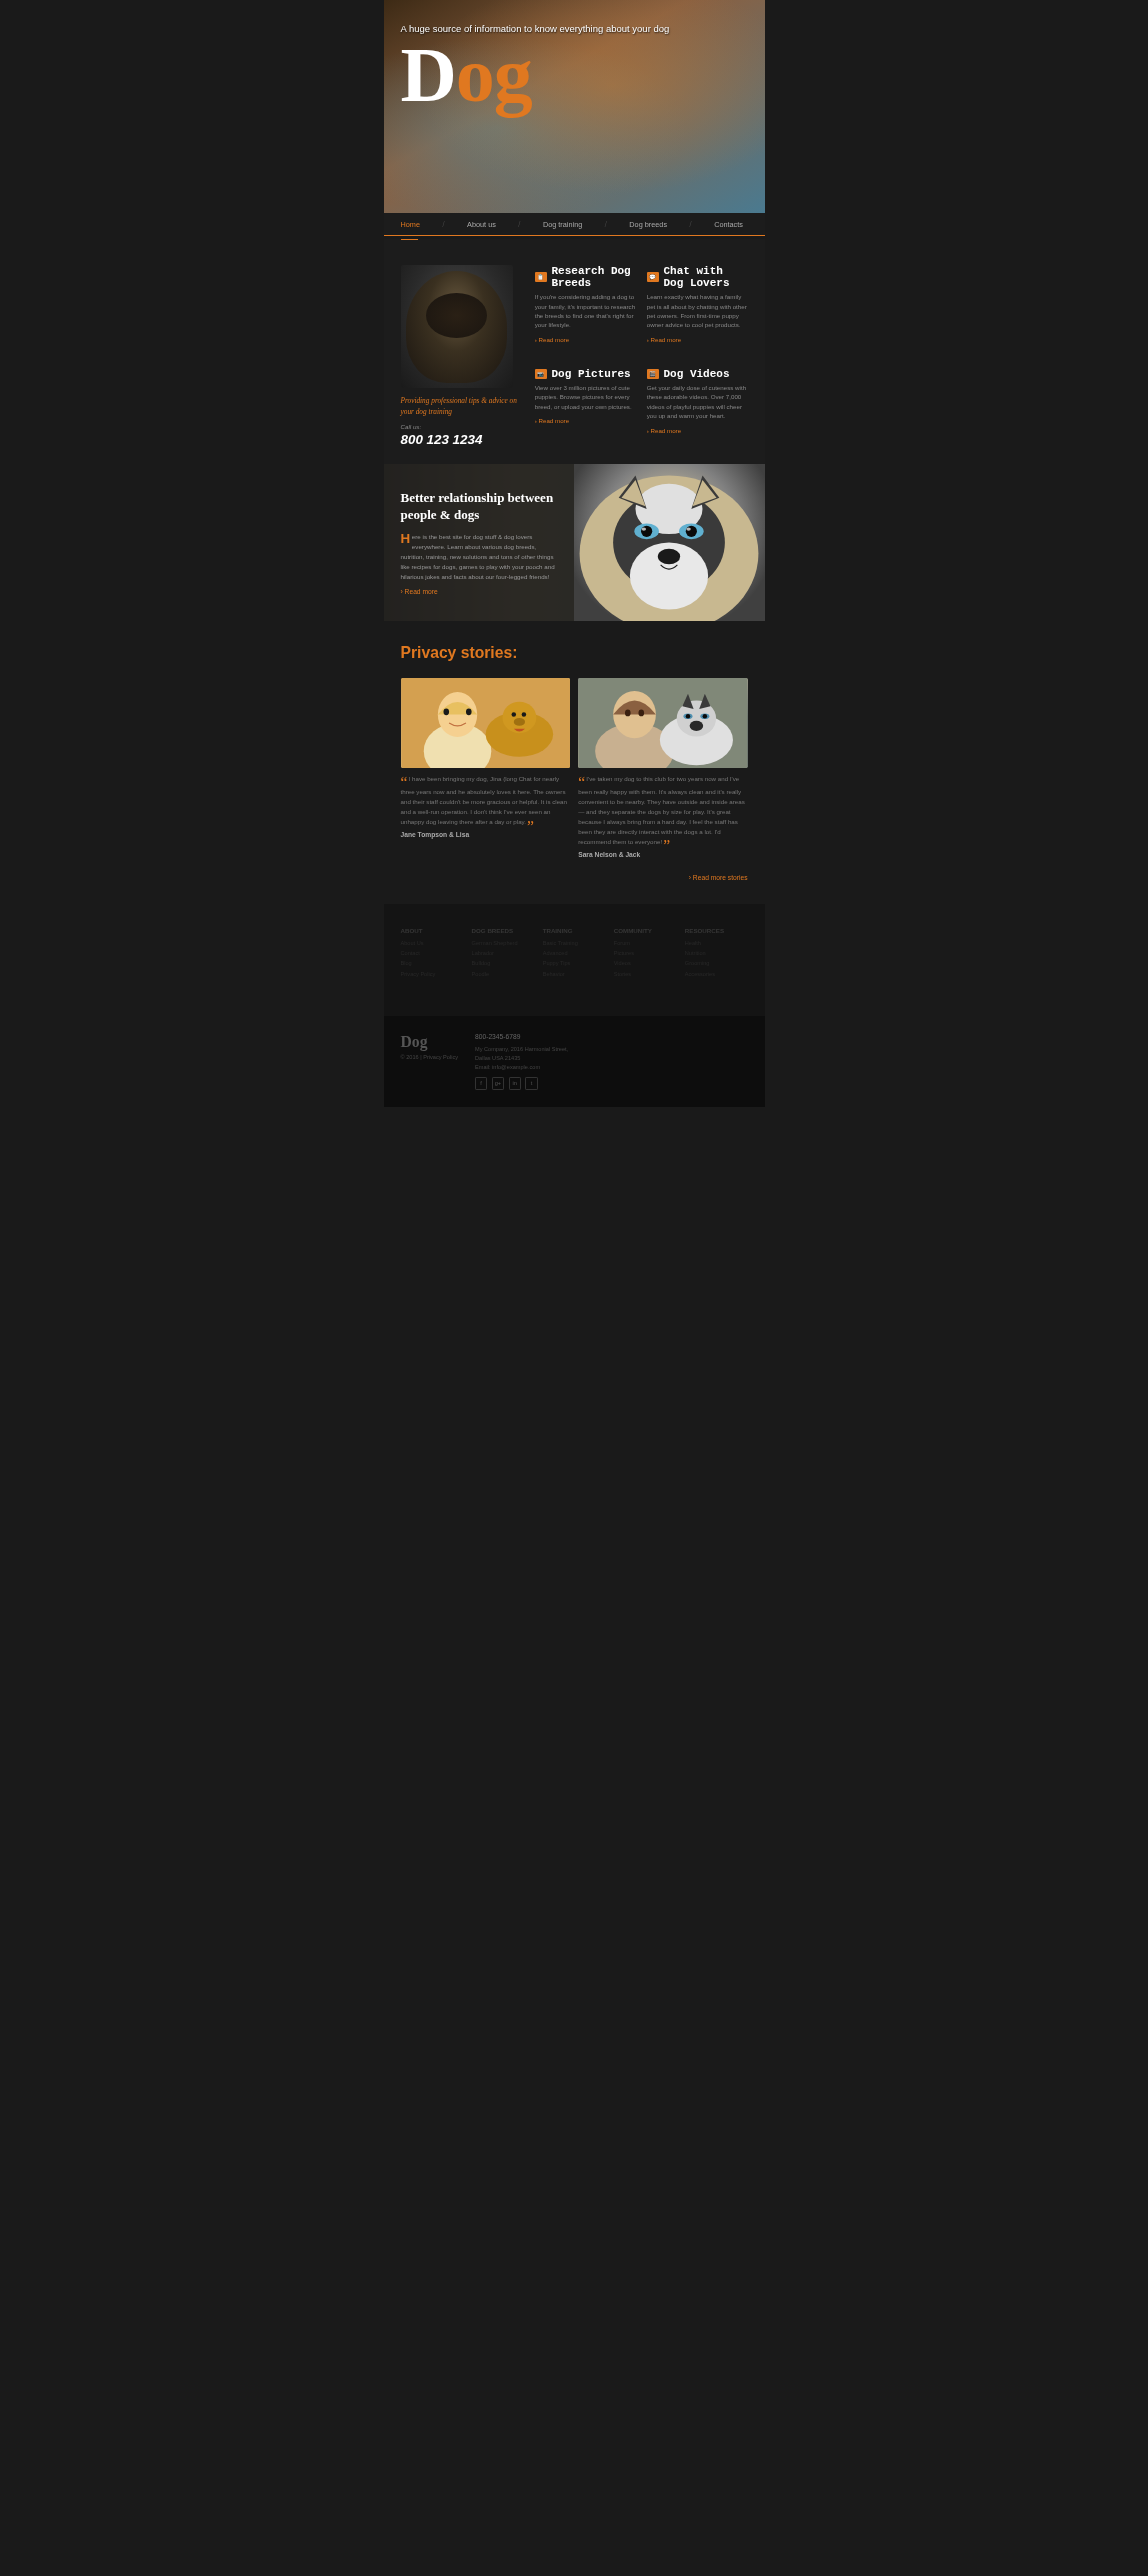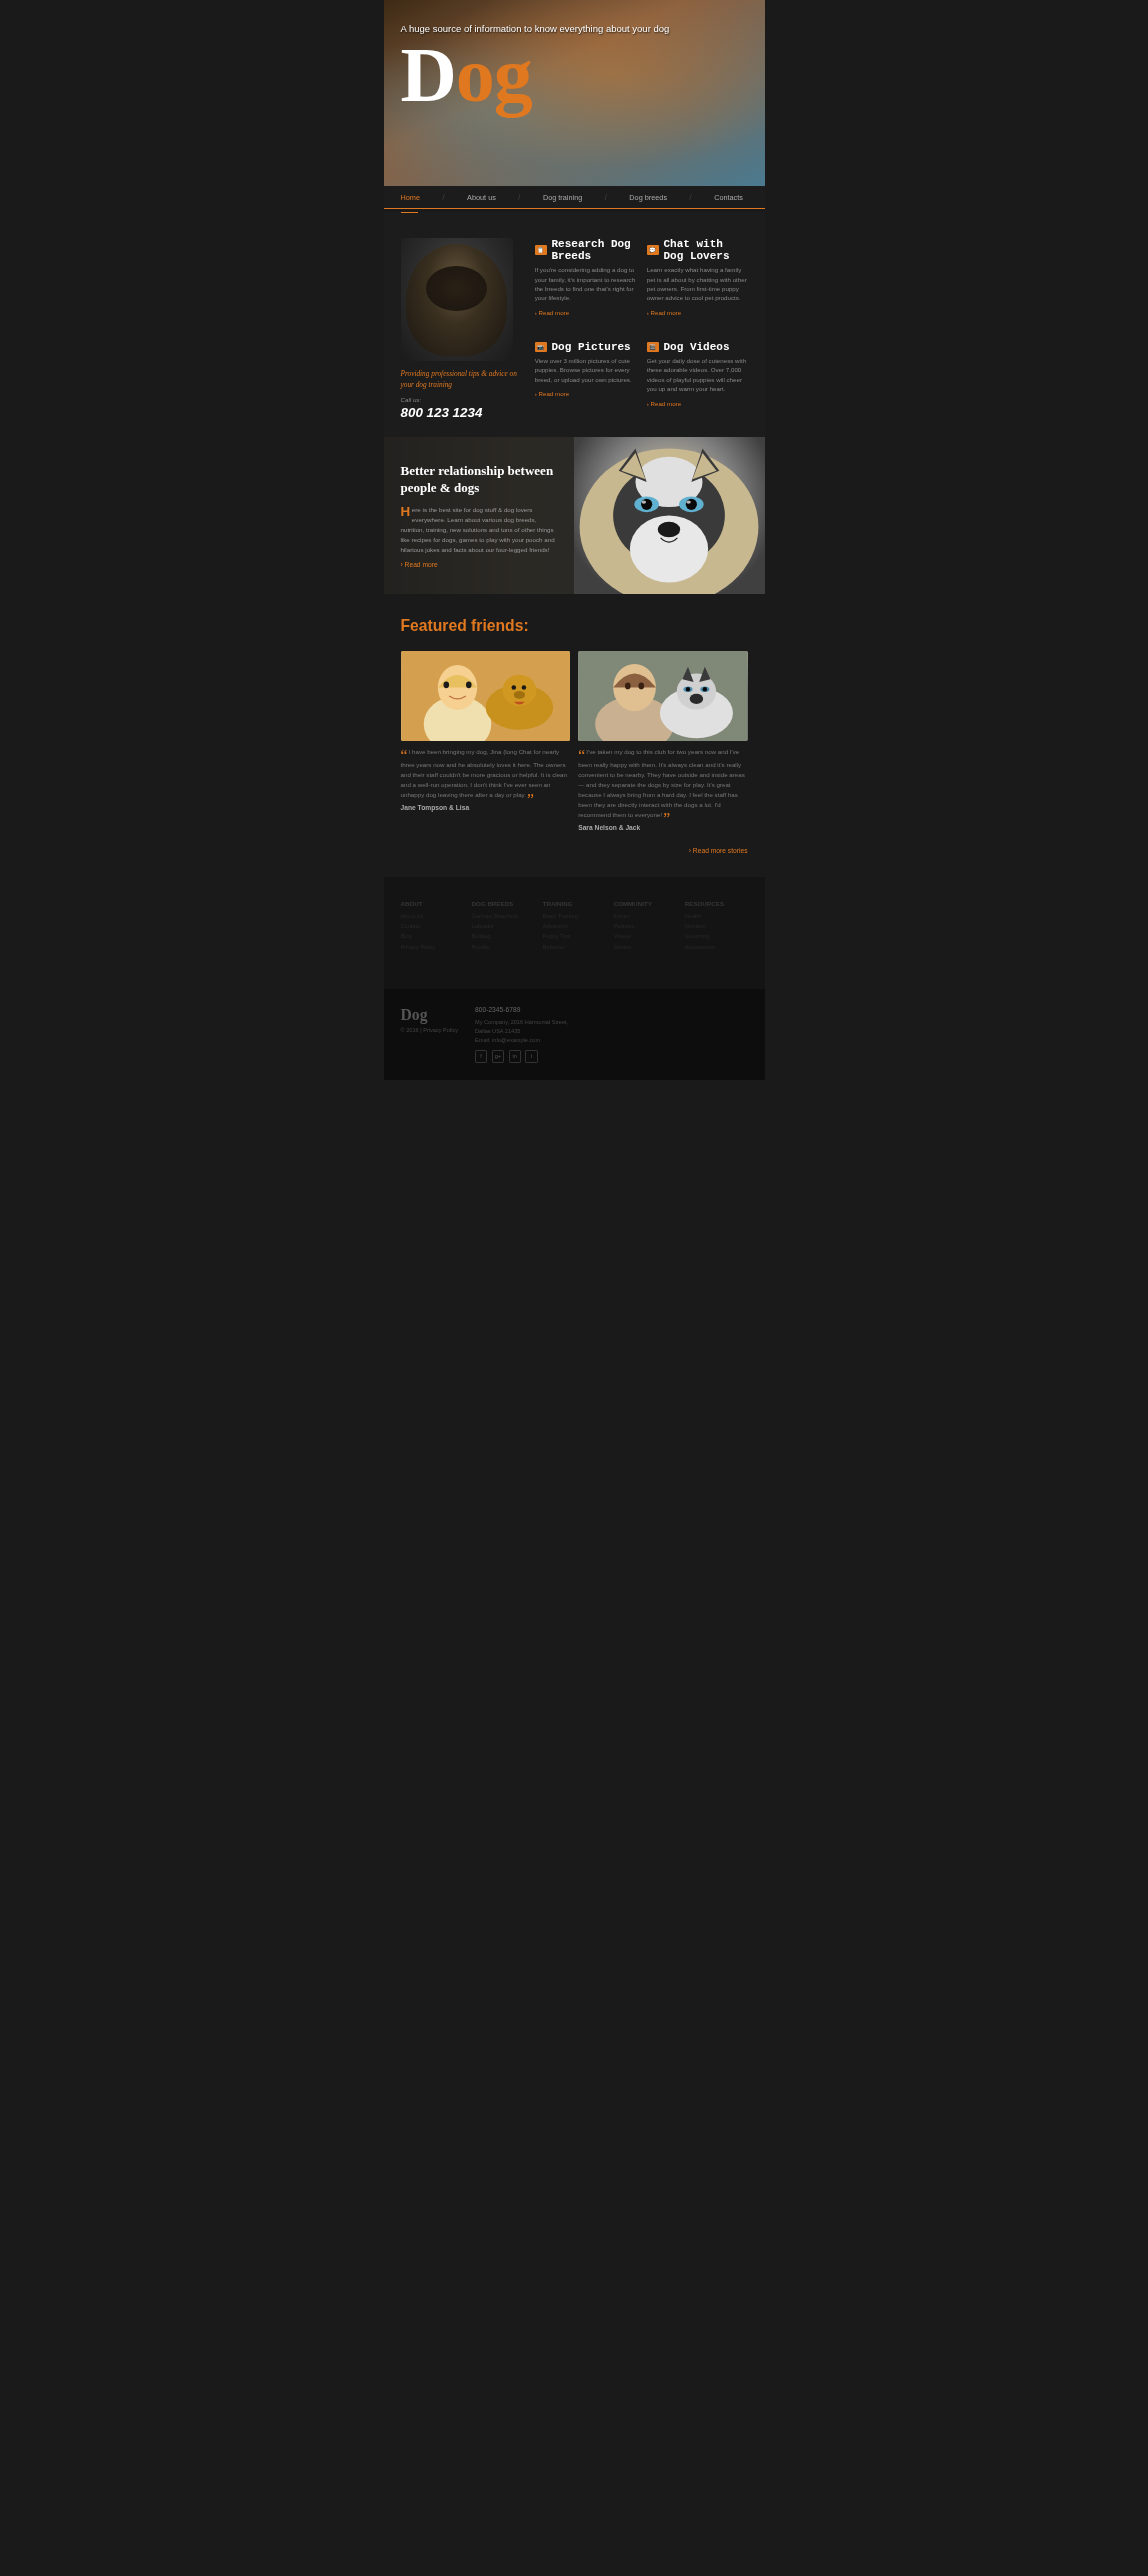--- a/index.html
+++ b/index.html
@@ -2,21 +2,21 @@
 <html style="font-size:9px"><head>
   <meta charset="utf-8">
   <style>
     * { margin: 0; padding: 0; box-sizing: border-box; }
     body { font-family: Georgia, 'Times New Roman', serif; background: #1a1a1a; color: #ccc; width: 381px; margin: 0 auto; }
 
     
     .hero {
       position: relative;
       width: 100%;
-      height: 186px;
+      height: 213px;
       background: linear-gradient(135deg, #4a3520 0%, #7a5535 30%, #5a8090 70%, #3a6070 100%);
       overflow: hidden;
       display: flex;
       align-items: flex-start;
       padding: 22.4px 17px 0;
     }
     .hero-bg {
       position: absolute;
       inset: 0;
       background:
@@ -520,21 +520,21 @@
         <polygon points="80,60 110,20 130,80" fill="#3a3a3a"></polygon>
         <polygon points="260,60 230,20 210,80" fill="#3a3a3a"></polygon>
         <polygon points="85,60 110,28 128,75" fill="#c8b890"></polygon>
         <polygon points="255,60 230,28 212,75" fill="#c8b890"></polygon>
       </svg>
     </div>
   </div>
 </div>
 
 <div class="stories-section">
-  <h2 class="stories-title">Featured friends:</h2>
+  <h2 class="stories-title">Privacy stories:</h2>
   <div class="stories-grid">
 
     <div class="story-card">
       <div class="story-image story-image-1">
         
         <svg width="100%" height="90" viewBox="0 0 300 160">
           <rect width="300" height="160" fill="#d4a050"></rect>
           <ellipse cx="100" cy="130" rx="60" ry="50" fill="#f0e0b0"></ellipse>
           <ellipse cx="100" cy="65" rx="35" ry="40" fill="#f5d090"></ellipse>
           <path d="M65 65 Q100 20 135 65" fill="#e8c060"></path>

